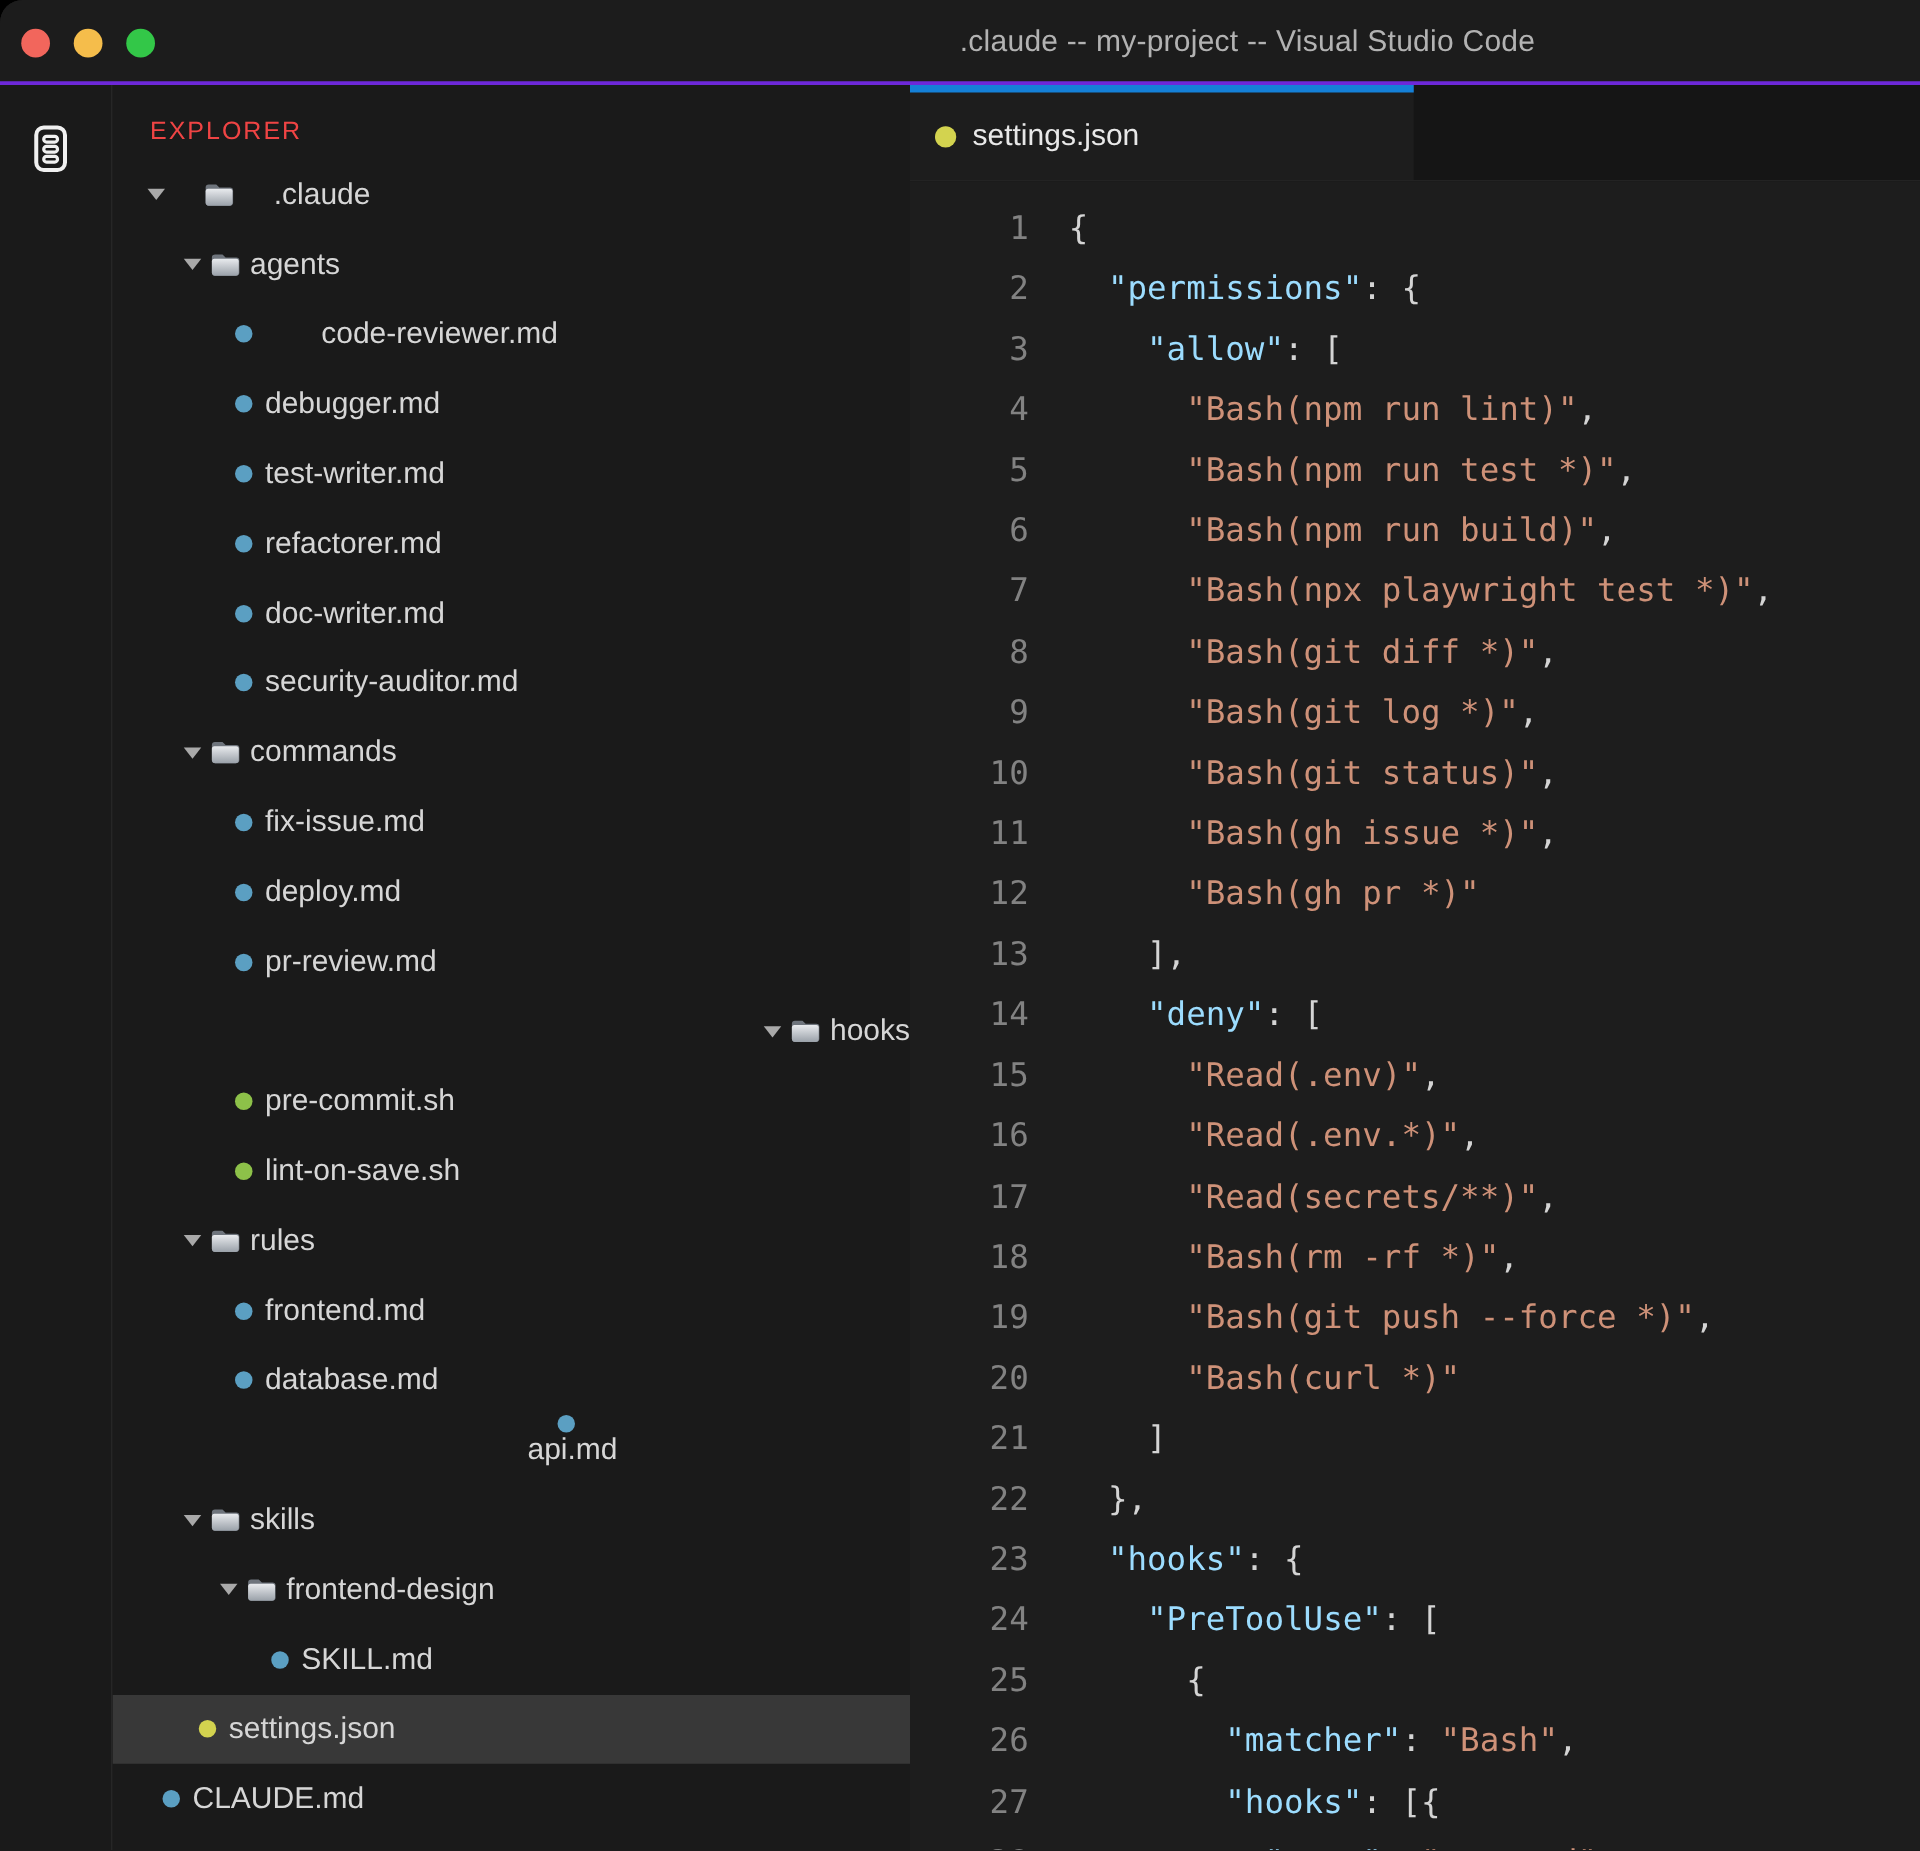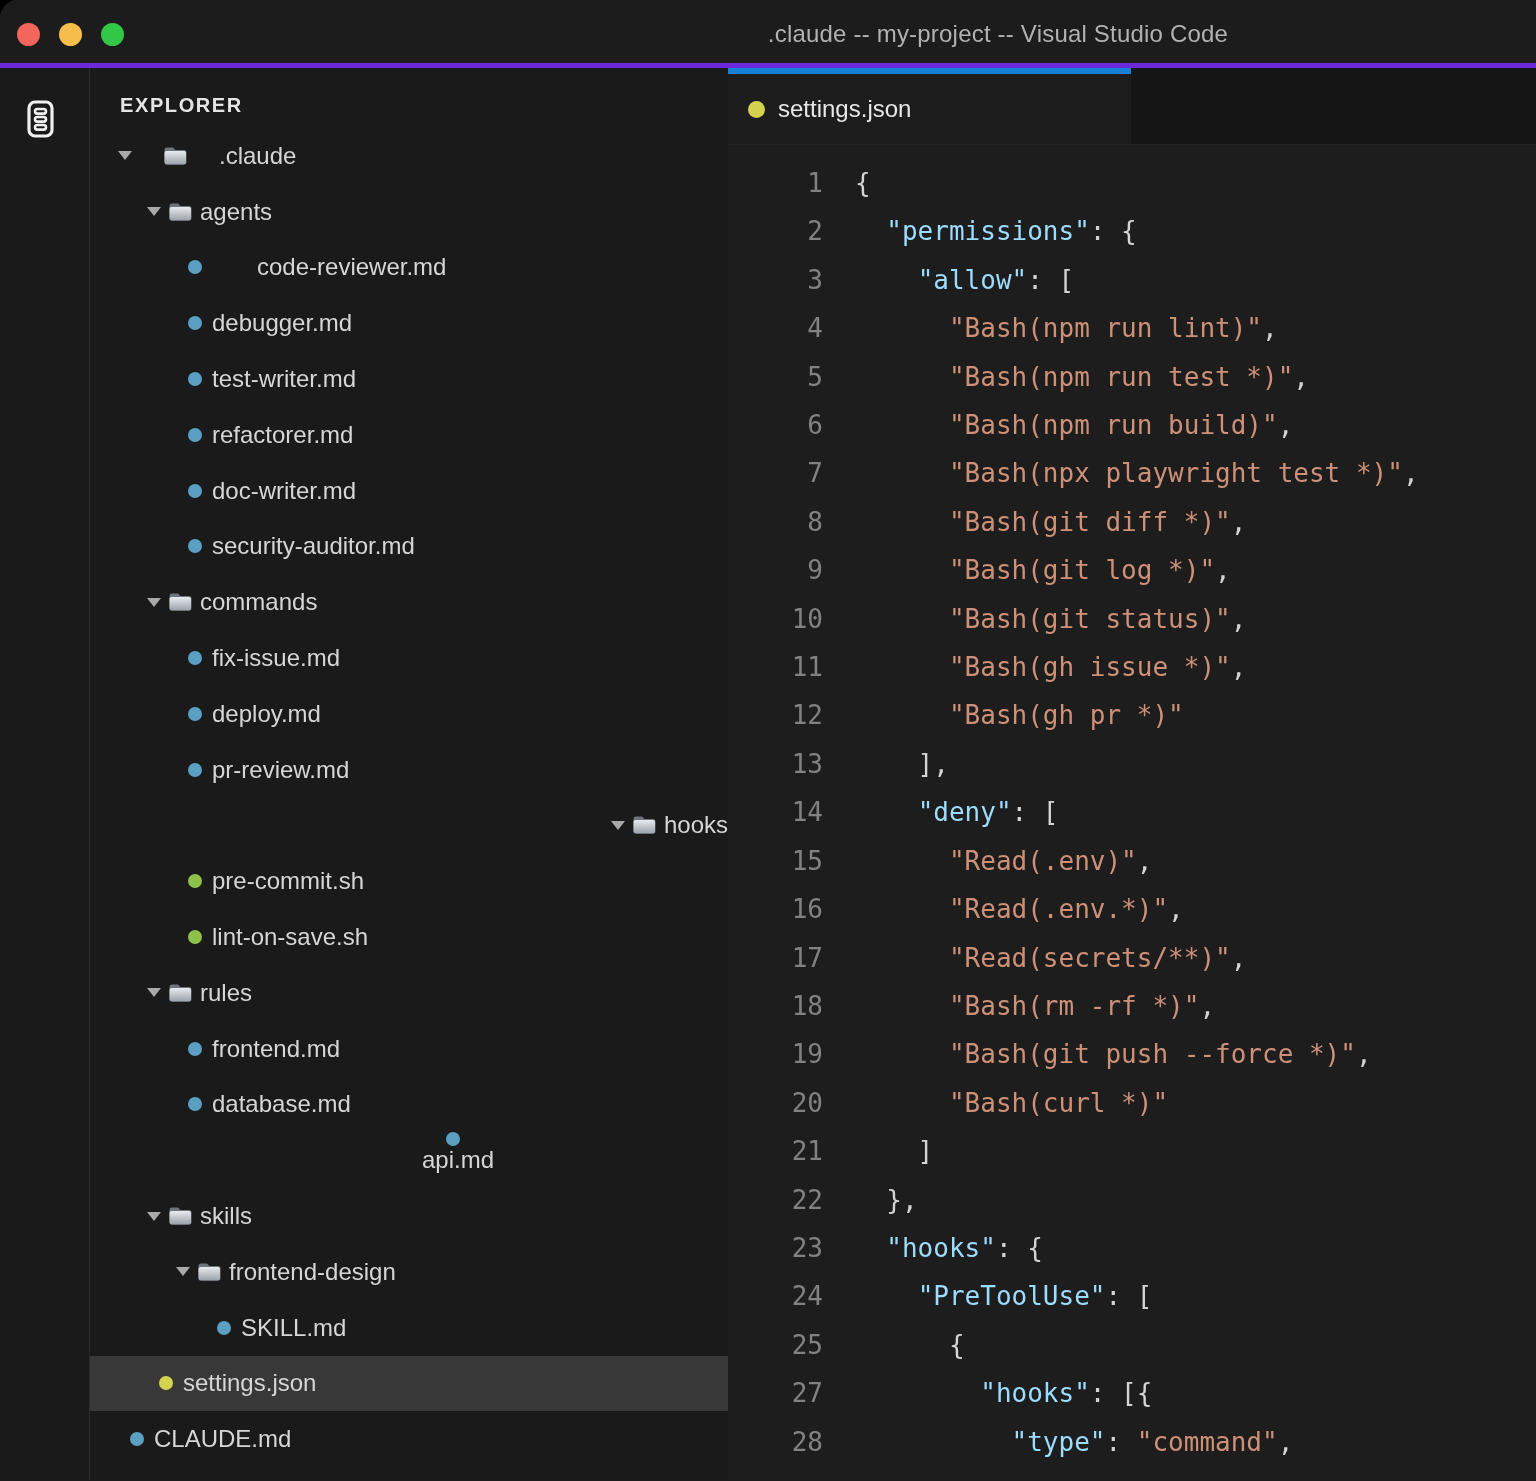--- a/index.html
+++ b/index.html
@@ -3,39 +3,39 @@
 <meta charset="utf-8">
 <style>
   html,body{margin:0;padding:0;background:#000;width:1536px;height:1481px;overflow:hidden;}
   *{box-sizing:border-box;}
   .window{
     width:1536px;height:1481px;background:#1c1c1c;
     border-radius:18px 0 0 0;overflow:hidden;position:relative;
     font-family:"Liberation Sans",sans-serif;
   }
   
-  .titlebar{height:68px;background:#1c1c1c;position:relative;border-bottom:5px solid #6d28d9;}
+  .titlebar{height:68px;background:#1c1c1c;position:relative;border-bottom:3px solid #6d28d9;}
   .traffic{position:absolute;top:0;left:0;height:68px;display:flex;align-items:center;padding-left:17px;gap:19px;}
   .tl{width:23px;height:23px;border-radius:50%;}
   .tl.red{background:#f2665c;}
   .tl.yellow{background:#f5bd4b;}
   .tl.green{background:#33c748;}
   .wintitle{
     position:absolute;top:0;left:998px;transform:translateX(-50%);
     height:68px;display:flex;align-items:center;
     color:#b2b2b2;font-size:24px;letter-spacing:.2px;white-space:nowrap;
   }
   
   .main{display:flex;height:1412px;}
   .activitybar{width:90px;background:#1a1a1a;border-right:1px solid #2b2b2b;flex:none;padding-top:32px;}
   .act-icon{margin-left:27px;display:block;}
   
   .sidebar{width:638px;background:#1a1a1a;flex:none;overflow:hidden;position:relative;}
   .sb-header{
-    margin:26px 0 0 30px;height:24px;color:#e5e5e5;font-size:20px;font-weight:700;
+    margin:26px 0 0 30px;height:24px;color:#ef4444;font-size:20px;font-weight:400;
     letter-spacing:1.6px;
   }
   .tree{margin-top:10px;}
   .row{height:55.8px;display:flex;align-items:center;color:#d6d6d6;font-size:24px;white-space:nowrap;}
   .row.selected{background:#383838;}
   .chev{
     width:0;height:0;border-left:7px solid transparent;border-right:7px solid transparent;
     border-top:9px solid #a9a9a9;margin-right:7px;flex:none;
   }
   .foldericon{flex:none;margin-right:8px;}
@@ -358,20 +358,24 @@
           </div>
           <div class="cline">
             <span class="lnum">24</span>
             <span class="ctext"><span class="seg-p">    </span><span class="seg-k">"PreToolUse"</span><span class="seg-p">: [</span></span>
           </div>
           <div class="cline">
             <span class="lnum">25</span>
             <span class="ctext"><span class="seg-p">      {</span></span>
           </div>
           <div class="cline">
+            <span class="lnum">26</span>
+            <span class="ctext"><span class="seg-p">        </span><span class="seg-k">"matcher"</span><span class="seg-p">: </span><span class="seg-s">"Bash"</span><span class="seg-p">,</span></span>
+          </div>
+          <div class="cline">
             <span class="lnum">27</span>
             <span class="ctext"><span class="seg-p">        </span><span class="seg-k">"hooks"</span><span class="seg-p">: [{</span></span>
           </div>
           <div class="cline">
             <span class="lnum">28</span>
             <span class="ctext"><span class="seg-p">          </span><span class="seg-k">"type"</span><span class="seg-p">: </span><span class="seg-s">"command"</span><span class="seg-p">,</span></span>
           </div>
         </div>
     </div>
   </div>

